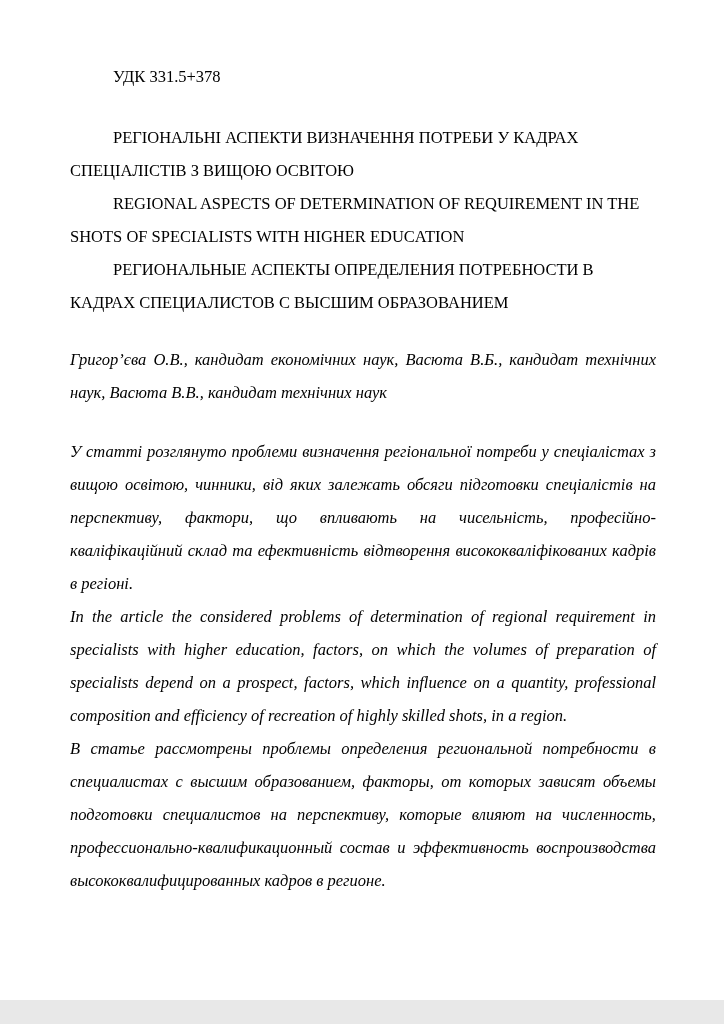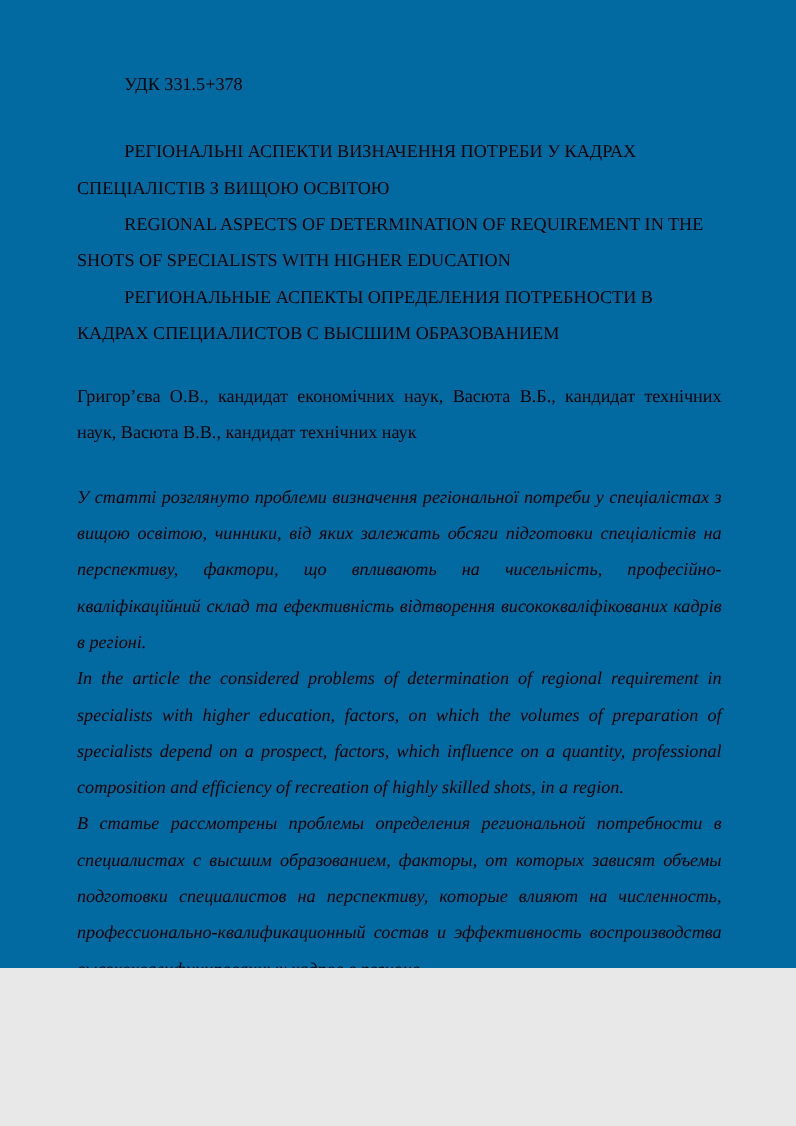--- a/index.html
+++ b/index.html
@@ -3,23 +3,23 @@
 <meta charset="utf-8">
 <style>
   html, body {
     margin: 0;
     padding: 0;
     background: #e8e8e8;
   }
   .page {
     position: relative;
     width: 724px;
-    height: 880px;
+    height: 1000px;
     margin: 0 auto;
-    background: #0369a1;
+    background: #ffffff;
     box-sizing: border-box;
     padding: 60px 68px 40px 70px;
     font-family: "Liberation Serif", "DejaVu Serif", serif;
     font-size: 16.5px;
     line-height: 2.0;
     color: #000000;
     overflow: hidden;
   }
   p {
     margin: 0;
@@ -34,20 +34,21 @@
   }
   .title {
     font-weight: normal;
     text-indent: 43px;
     text-align: left;
   }
   .authors-block {
     margin-top: 24px;
   }
   .authors {
+    font-style: italic;
     text-align: justify;
   }
   .abstract-block {
     margin-top: 26px;
   }
   .abstract {
     font-style: italic;
     text-align: justify;
   }
 </style>

